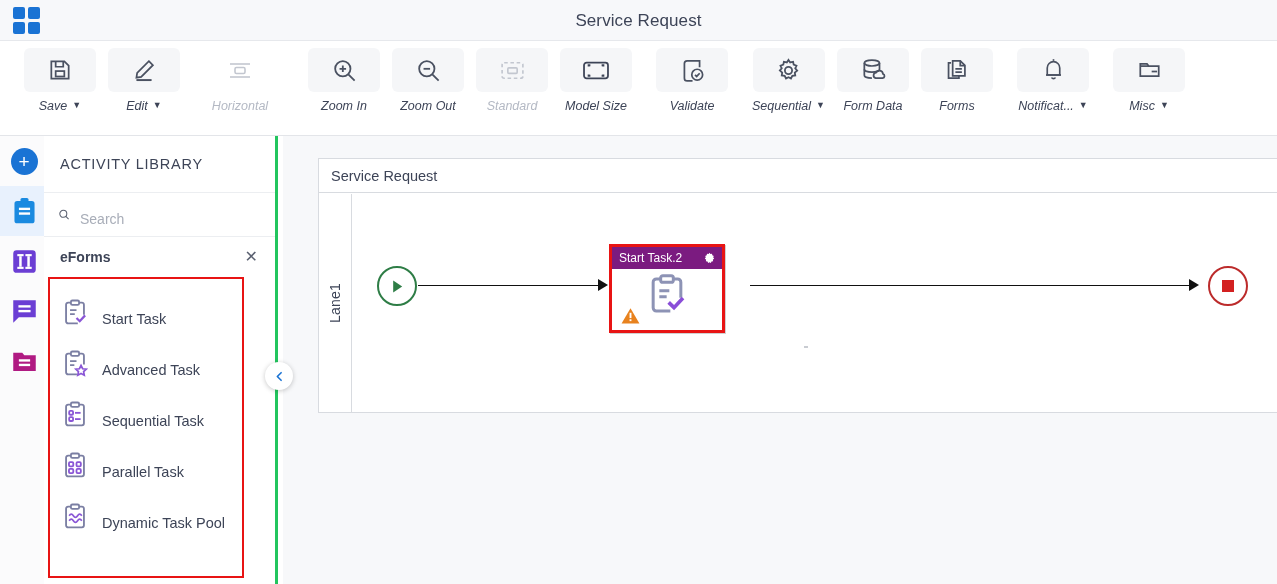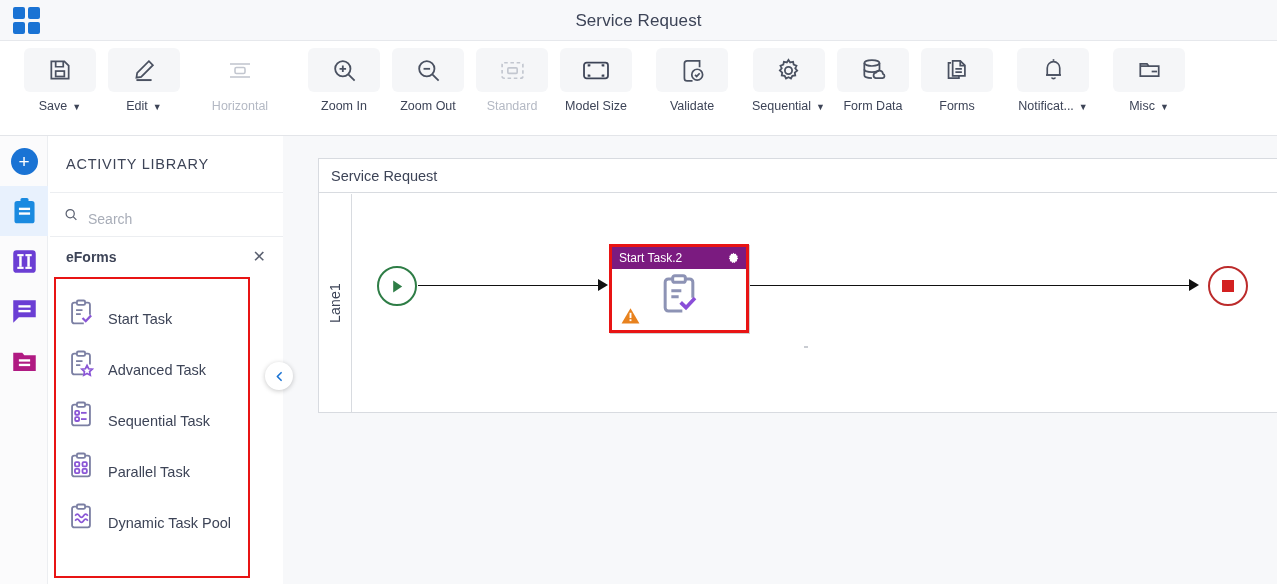--- a/index.html
+++ b/index.html
@@ -46,21 +46,21 @@
   .tb .chip {
     margin-top: 7px;
     width: 72px; height: 44px; border-radius: 6px;
     background: #f5f6f8;
     display: flex; align-items: center; justify-content: center;
   }
   .tb.plain .chip { background: transparent; }
   .tb .lbl {
     margin-top: 7px;
     font-size: 12.5px; color: #3d4457; white-space: nowrap;
-    display: flex; align-items: flex-end; gap: 5px;
+    display: flex; align-items: center; gap: 5px; font-style: italic;
   }
   .tb.disabled .lbl { color: #b4b9c4; }
   .tb .chev { font-size: 9px; line-height: 1; transform: translateY(-1px); }
   .tb svg { display: block; }
 
   
   .gap-sm { width: 8px; }
   .gap-md { width: 20px; }
 
   
@@ -77,23 +77,23 @@
   .rail-item.active { background: #e8f1fd; }
   .rail-plus {
     width: 27px; height: 27px; border-radius: 50%;
     background: #1a73d4; color:#fff;
     display:flex; align-items:center; justify-content:center;
     font-size: 19px; line-height: 1; font-weight: 400;
   }
 
   
   .panel {
-    position: absolute; left: 50px; top: 136px; width: 234px; height: 448px;
+    position: absolute; left: 44px; top: 136px; width: 234px; height: 448px;
     background: #ffffff;
-    border-right: 1px solid #22c55e;
+    border-right: 3px solid #22c55e;
   }
   .panel-title {
     height: 57px; line-height: 57px; padding-left: 16px;
     font-size: 14.5px; color: #3d4457; letter-spacing: .75px;
     border-bottom: 1px solid #eceef1;
   }
   .search-row {
     height: 44px; display: flex; align-items: center; gap: 10px;
     padding: 0 14px;
     border-bottom: 1px solid #eceef1;
@@ -181,21 +181,21 @@
     width: 40px; height: 40px; border-radius: 50%;
     border: 2.5px solid #bc2b2b;
     background: #fff;
     display: flex; align-items: center; justify-content: center;
   }
   .node-end i { width: 12px; height: 12px; background: #d32121; display:block; }
 
   
   .node-task {
     position: absolute; left: 257px; top: 50px;
-    width: 140px; height: 89px;
+    width: 116px; height: 89px;
     border: 3px solid #e81414;
     background: #fff;
     box-shadow: 1px 1px 0 rgba(0,0,0,.18);
   }
   .node-task-head {
     height: 22px; background: #7b1b80;
     display: flex; align-items: center; justify-content: space-between;
     padding: 0 6px 0 7px;
   }
   .node-task-title { font-size: 12px; color: #ffffff; white-space: nowrap; }

